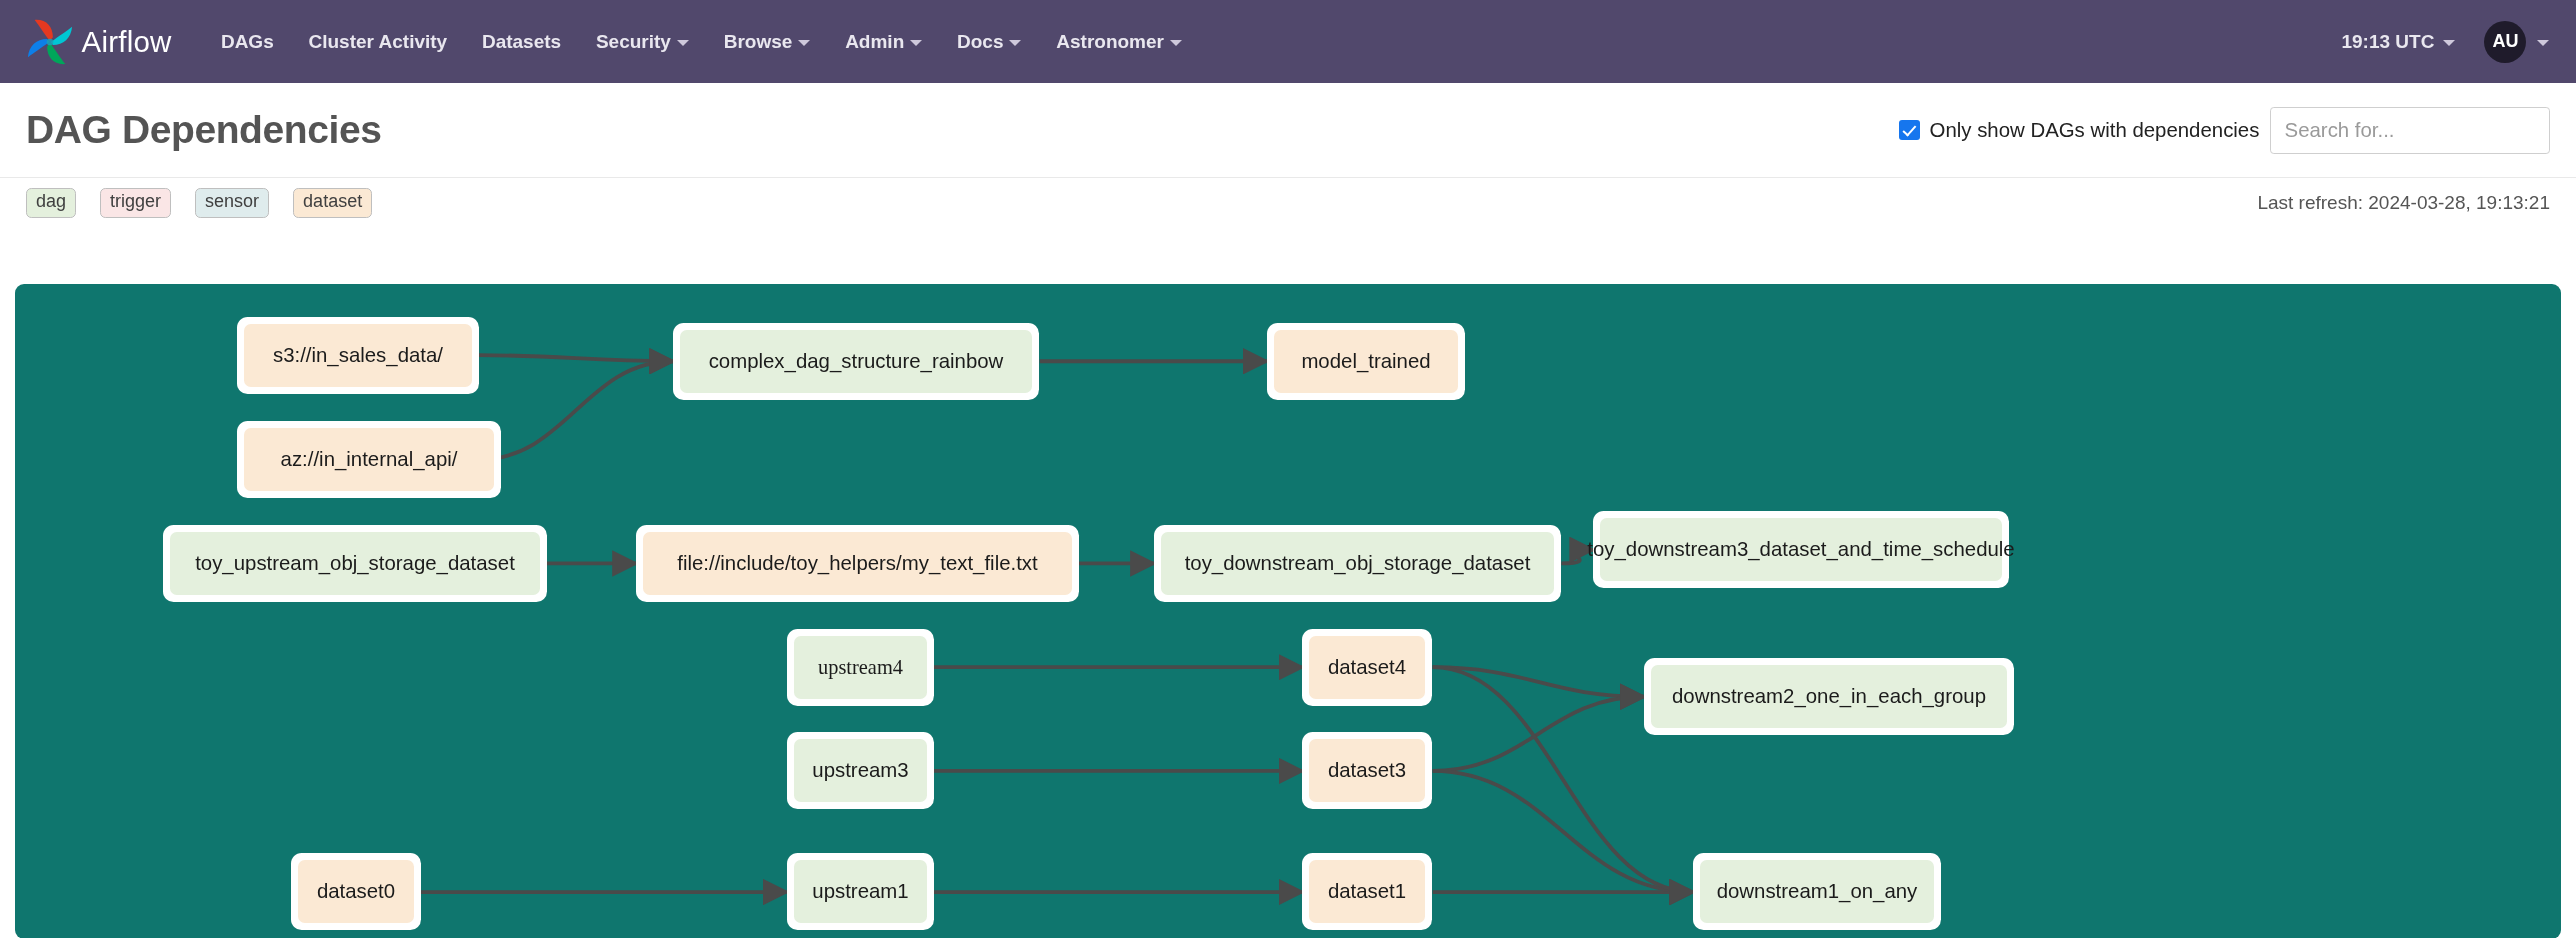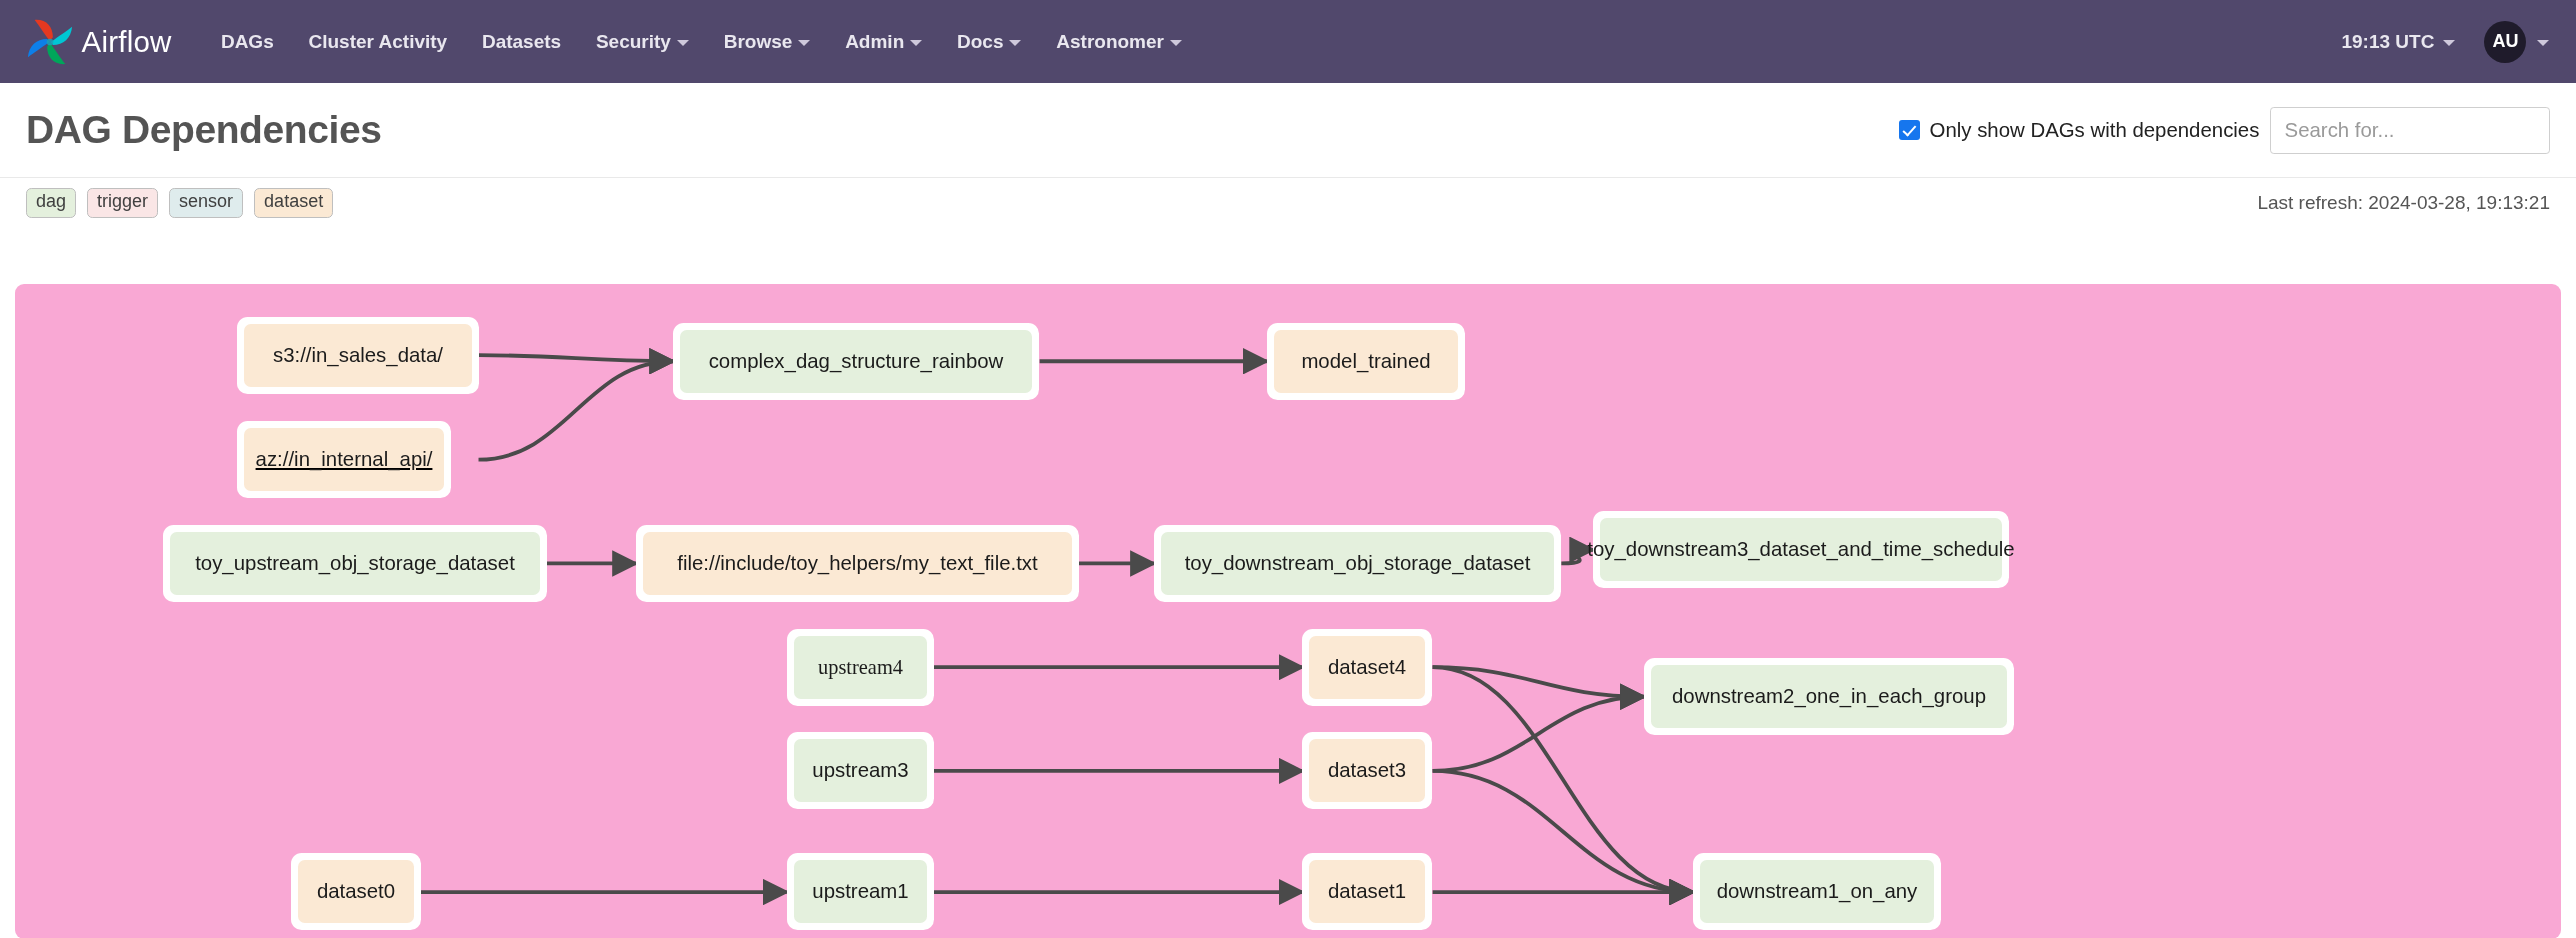--- a/index.html
+++ b/index.html
@@ -73,34 +73,34 @@
     width: 280px; height: 47px; border: 1.5px solid #cfcfcf; border-radius: 3.8px;
     padding: 0 13.6px; font-size: 20.4px; color: #3b82f6; background: #fff;
     font-family: "Liberation Sans", sans-serif;
   }
   #search-input::placeholder { color: #9a9a9a; }
 
   
   #legend-bar {
     height: 50px; padding: 0 26px; display: flex; align-items: center; background: #fff;
   }
-  #legend-items { display: flex; align-items: center; gap: 11px; }
+  #legend-items { display: flex; align-items: center; gap: 24px; }
   .legend-badge {
     font-size: 18px; color: #404040; padding: 2.3px 9px 3.8px;
     border: 1.5px solid #bfbfbf; border-radius: 5.3px; line-height: 1.2;
   }
   #last-refresh {
     margin-left: auto; font-size: 19px; color: #555; white-space: nowrap;
   }
 
   
   #graph-canvas {
     position: absolute; left: 15px; top: 284px;
     width: 2546px; height: 655px;
-    background: #f9a8d4; border-radius: 9px; overflow: hidden;
+    background: #0f766e; border-radius: 9px; overflow: hidden;
   }
   #graph-svg { position: absolute; left: 0; top: 0; }
   .gnode {
     position: absolute;
     background: #ffffff; border-radius: 10.6px; padding: 6.8px;
     display: flex; align-items: center; justify-content: center;
     cursor: pointer;
   }
   .gnode-inner {
     width: 100%; height: 100%; border-radius: 6.8px;
@@ -217,21 +217,21 @@
         <path d="M 1872 643 C 2026.8 643, 2061.2 803, 2216 803"></path>
         <path d="M 1872 506 C 2026.8 506, 2061.2 803, 2216 803"></path>
       </g>
   </svg>
   <div id="nodes-layer">
       <div class="gnode t-dataset" style="left: 222px; top: 33px; width: 242px; height: 77px;">
         <div class="gnode-inner">
           <span class="gnode-label">s3://in_sales_data/</span>
         </div>
       </div>
-      <div class="gnode t-dataset" style="left: 222px; top: 137px; width: 214px; height: 77px; text-decoration: underline;">
+      <div class="gnode t-dataset" style="left: 222px; top: 137px; width: 264px; height: 77px;">
         <div class="gnode-inner">
           <span class="gnode-label">az://in_internal_api/</span>
         </div>
       </div>
       <div class="gnode t-dag" style="left: 658px; top: 39px; width: 366px; height: 77px;">
         <div class="gnode-inner">
           <span class="gnode-label">complex_dag_structure_rainbow</span>
         </div>
       </div>
       <div class="gnode t-dataset" style="left: 1252px; top: 39px; width: 198px; height: 77px;">

